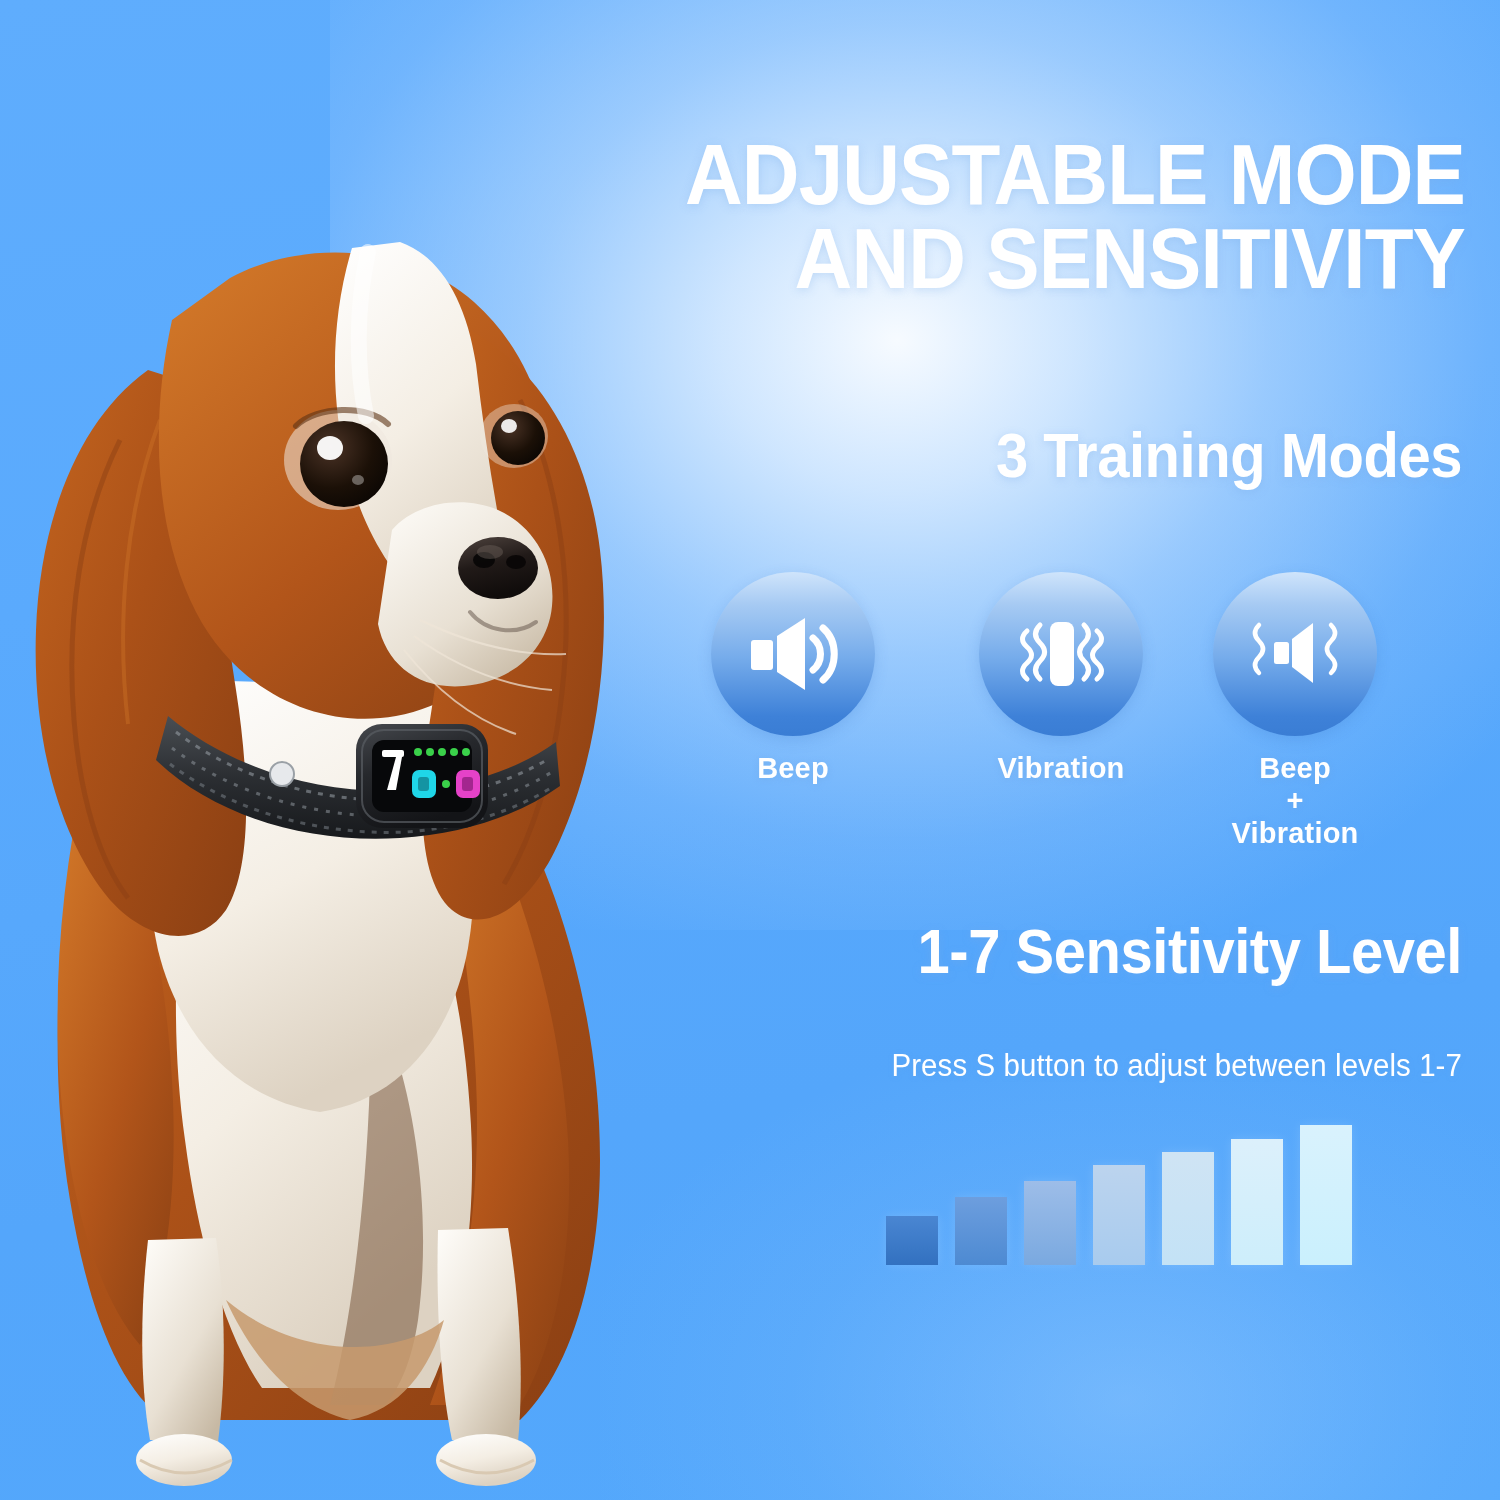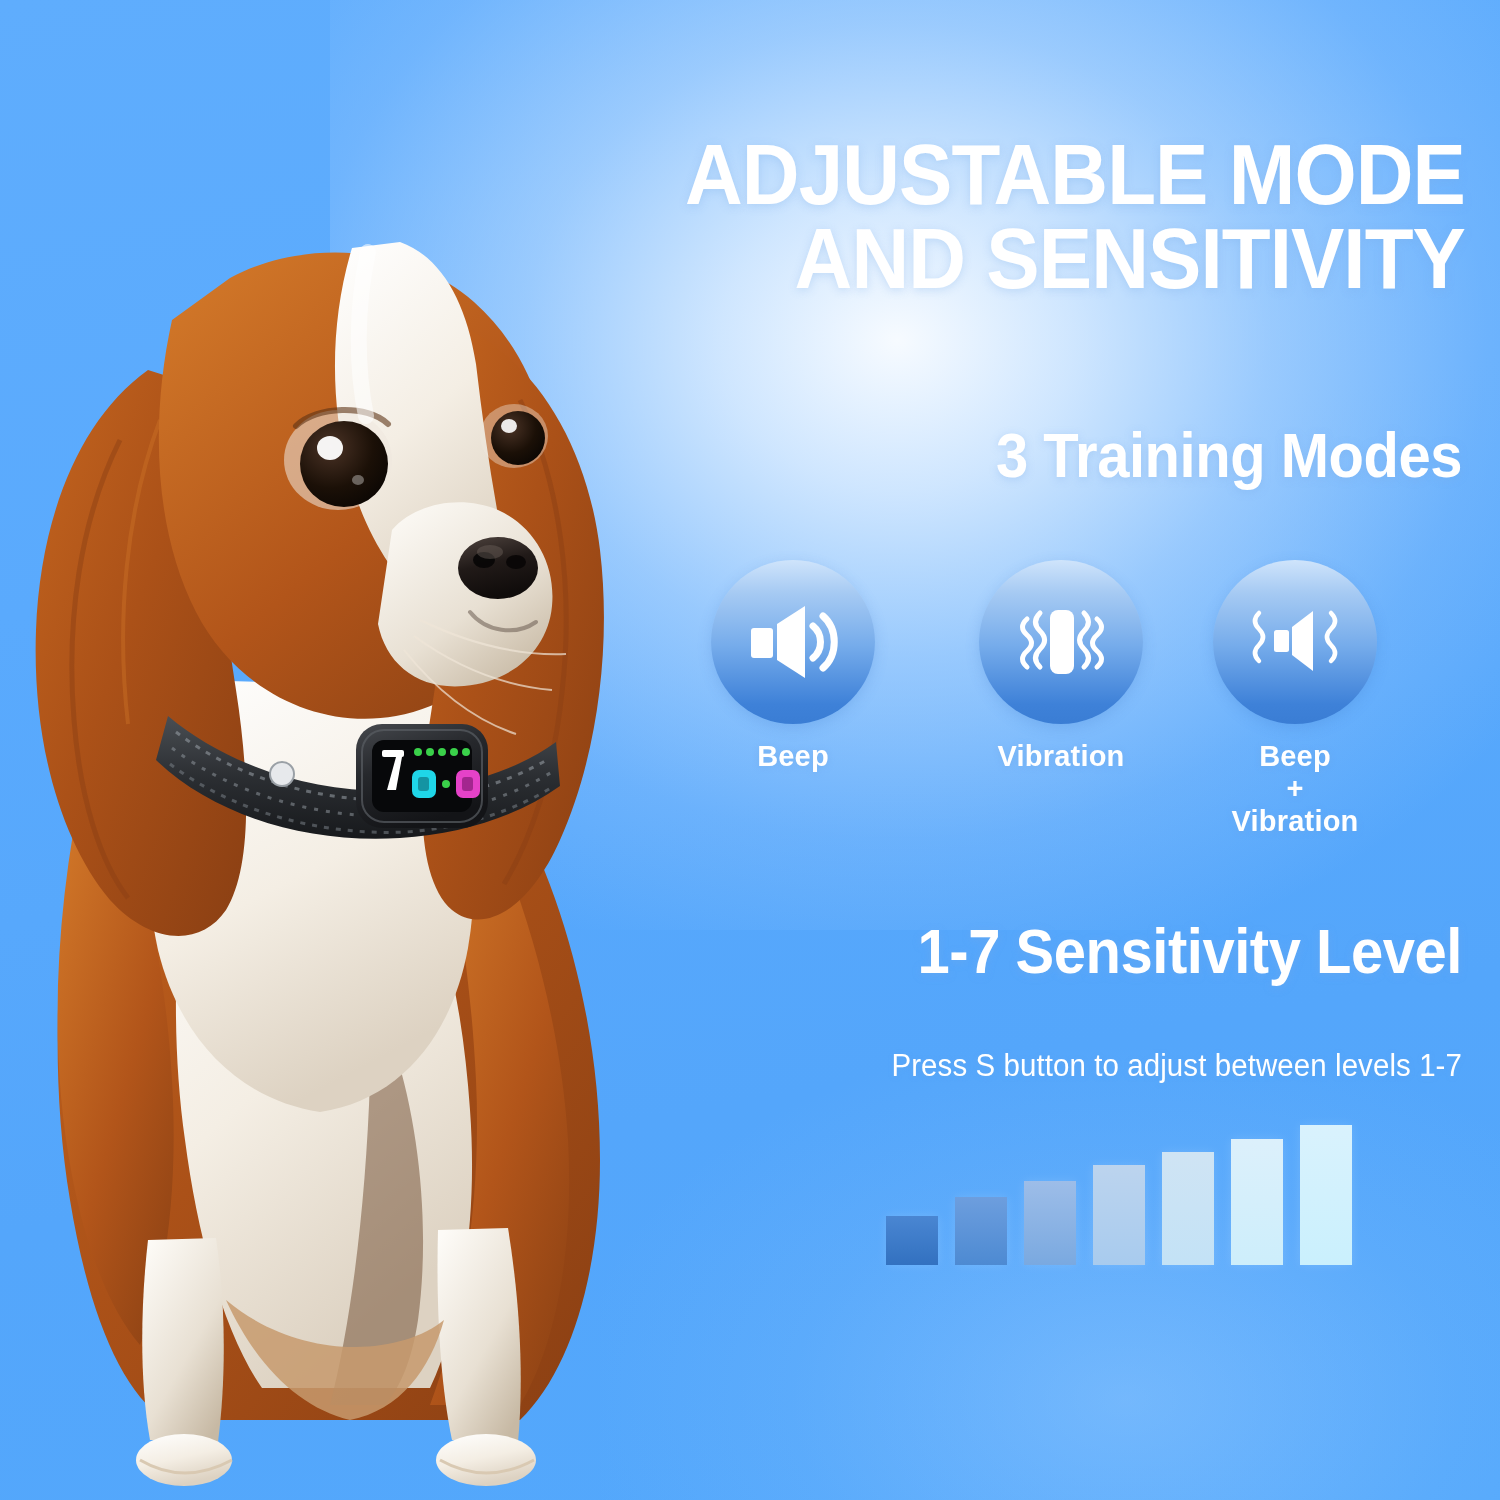--- a/index.html
+++ b/index.html
@@ -54,21 +54,21 @@
     position:absolute;left:600px;top:424px;width:862px;
     text-align:right;color:#ffffff;
     font-weight:bold;font-size:63px;line-height:1;
     letter-spacing:-0.5px;
     transform:scaleX(0.92);transform-origin:100% 0;
     text-shadow:0 2px 9px rgba(120,170,230,0.35);
     white-space:nowrap;
   }
 
   
-  .modes{position:absolute;left:700px;top:560px;width:780px;height:290px;}
+  .modes{position:absolute;left:700px;top:572px;width:780px;height:290px;}
   .mode{position:absolute;top:0;text-align:center;}
   .mode .bubble{
     width:164px;height:164px;border-radius:50%;
     background:linear-gradient(180deg,#cfe4fb 0%,#a6caf3 20%,#76aceb 52%,#3e81d8 88%,#3a7dd4 100%);
     box-shadow:0 4px 14px rgba(60,120,200,0.22);
     display:flex;align-items:center;justify-content:center;
     margin:0 auto;
   }
   .mode .bubble svg{display:block;}
   .mode .caption{

